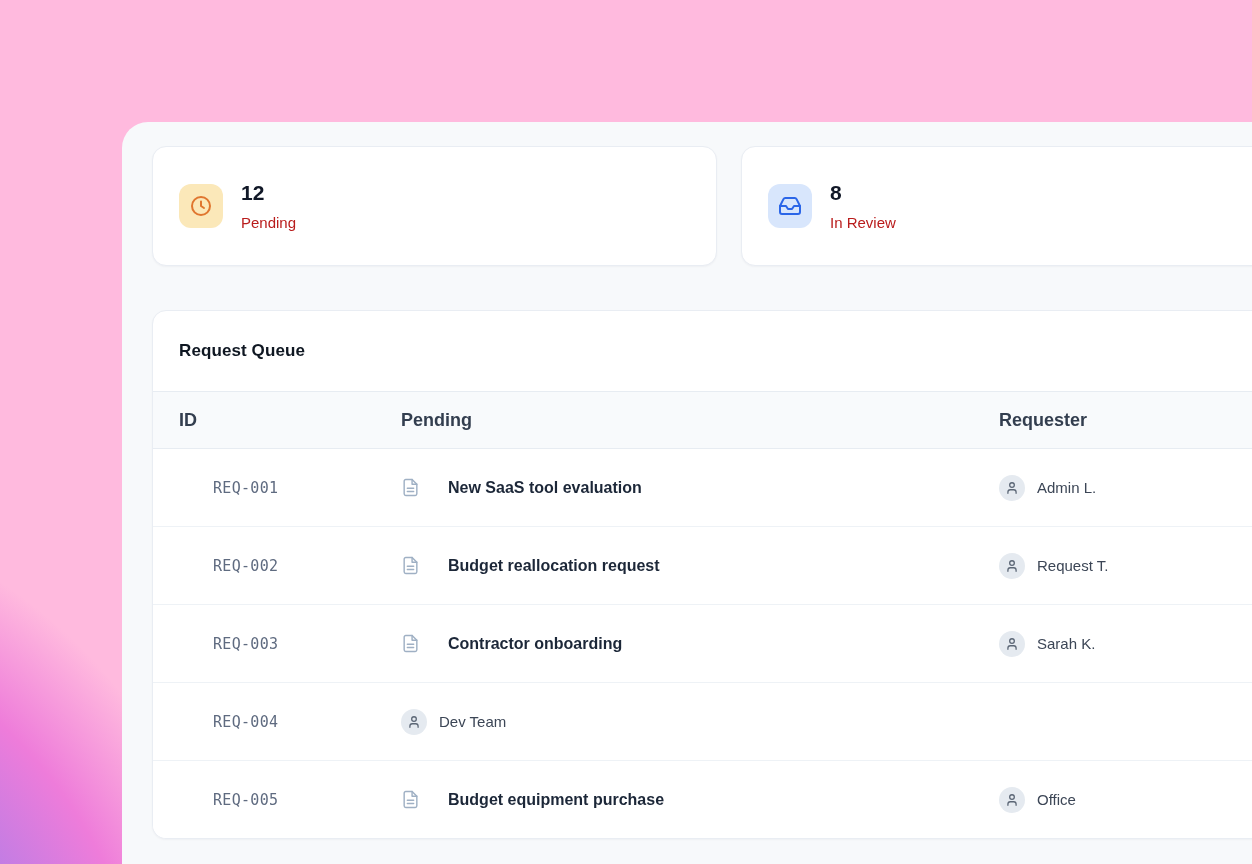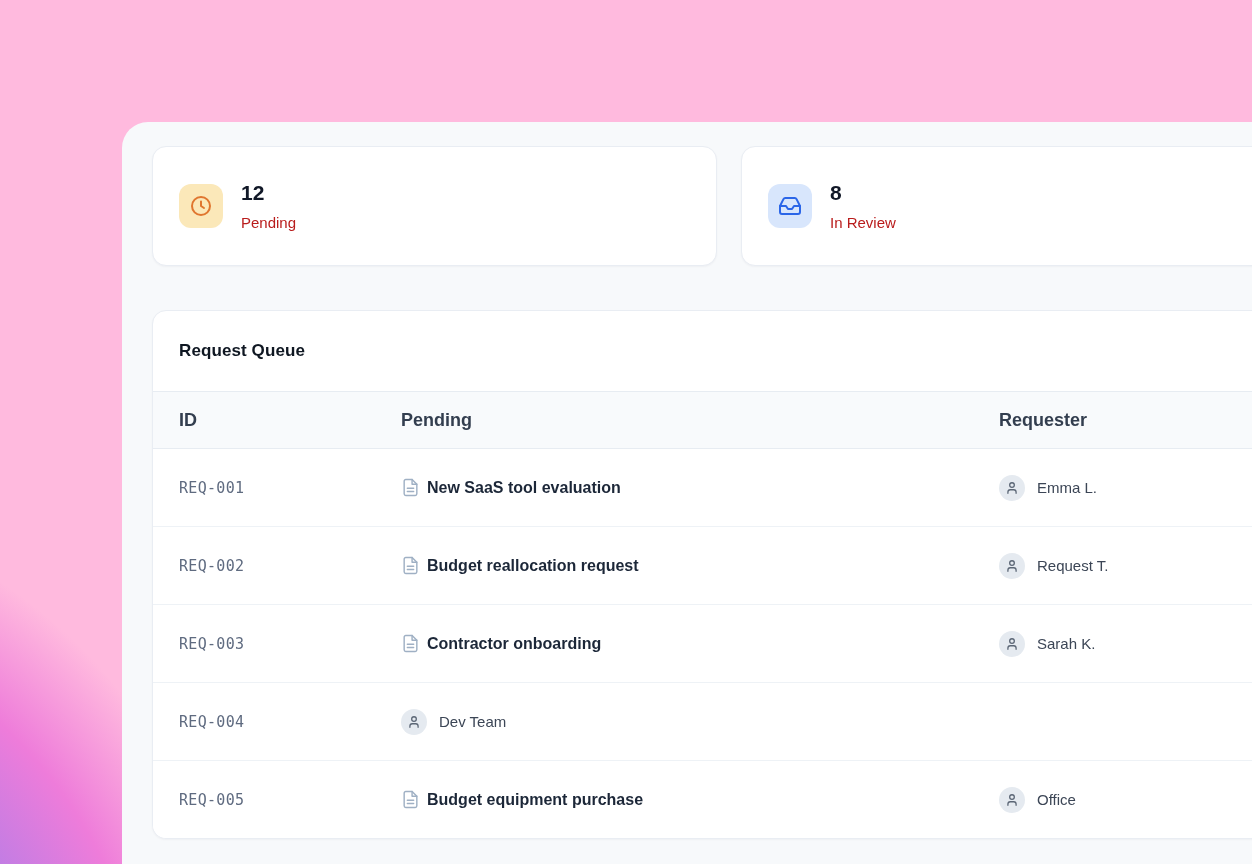--- a/index.html
+++ b/index.html
@@ -113,25 +113,26 @@
     height: 77px;
     background: #ffffff;
     cursor: pointer;
   }
   .table-row + .table-row { border-top: 1px solid #eef2f6; }
   .cell-id {
     font-family: "DejaVu Sans Mono", "Liberation Mono", monospace;
     font-size: 15px;
     color: #5f6b80;
     letter-spacing: 0.3px;
+    margin-left: 34px;
   }
   .cell-request {
     display: flex;
     align-items: center;
-    gap: 7px;
+    gap: 28px;
     font-size: 16px;
     font-weight: 600;
     color: #1c2738;
   }
   .cell-request svg { flex: 0 0 auto; display: block; }
   .cell-requester {
     display: flex;
     align-items: center;
     gap: 12px;
     font-size: 15px;
@@ -213,21 +214,21 @@
           </div>
           <div class="cell-requester">
             <span class="avatar">
               <span>
                 <svg width="14" height="14" viewBox="0 0 24 24" fill="none" stroke="#5b6675" stroke-width="2.2" stroke-linecap="round" stroke-linejoin="round">
                   <path d="M19 21v-2a4 4 0 0 0-4-4H9a4 4 0 0 0-4 4v2"></path>
                   <circle cx="12" cy="7" r="4"></circle>
                 </svg>
               </span>
             </span>
-            <span>Emma L.</span>
+            <span>Admin L.</span>
           </div>
         </div>
 
         <div class="grid-row table-row">
           <div class="cell-id">REQ-002</div>
           <div class="cell-request">
             <span>
               <svg width="19" height="19" viewBox="0 0 24 24" fill="none" stroke="#9fb0c4" stroke-width="1.8" stroke-linecap="round" stroke-linejoin="round">
                 <path d="M14 2H6a2 2 0 0 0-2 2v16a2 2 0 0 0 2 2h12a2 2 0 0 0 2-2V8z"></path>
                 <polyline points="14 2 14 8 20 8"></polyline>

